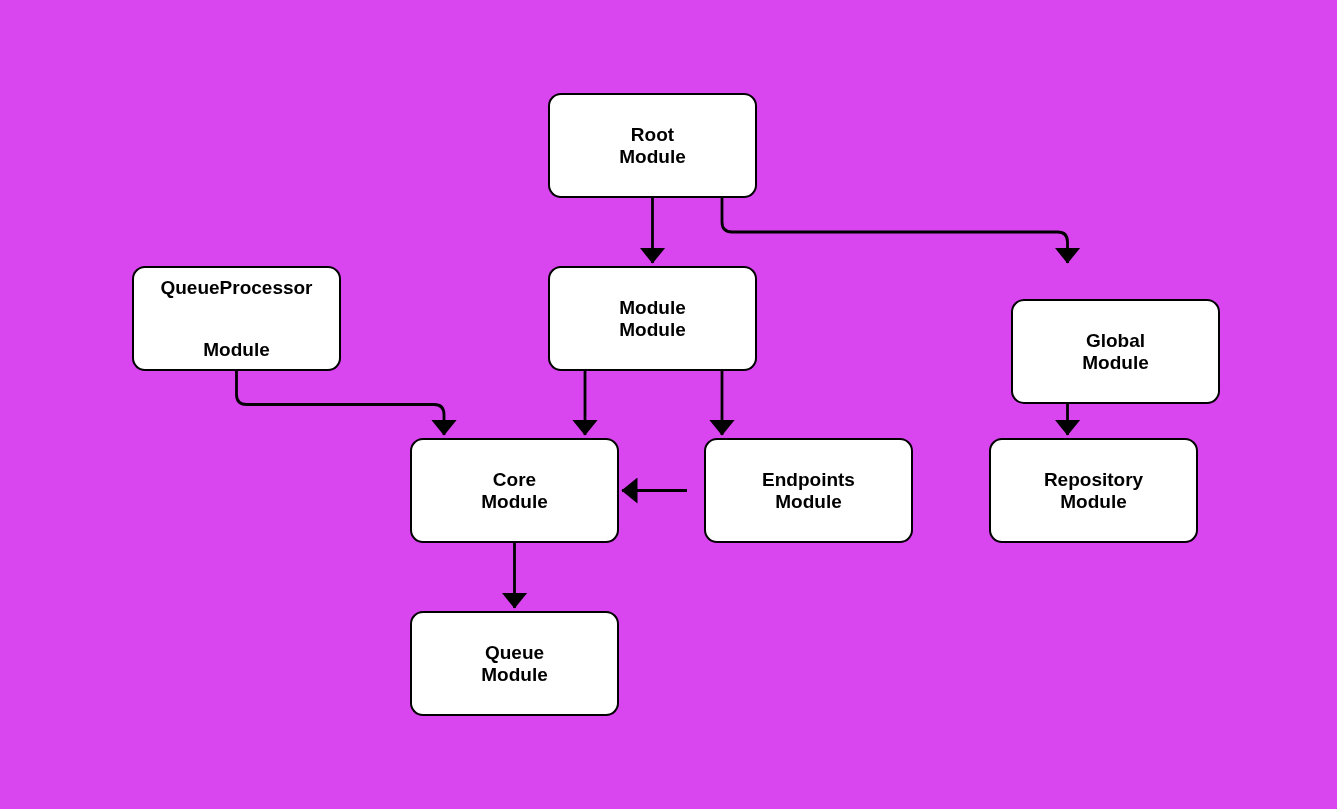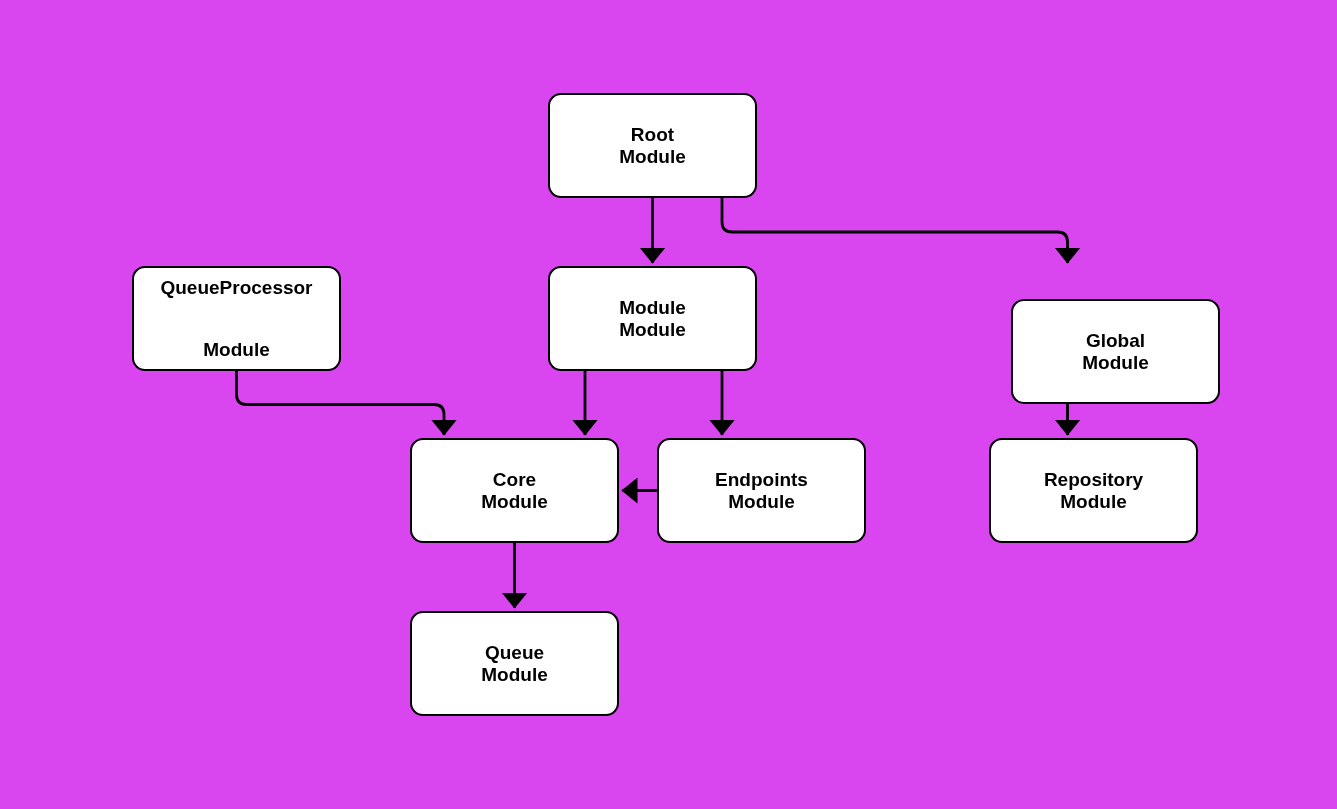--- a/index.html
+++ b/index.html
@@ -45,21 +45,21 @@
     font-weight: bold;
     line-height: 22px;
     white-space: nowrap;
   }
   
   .node-root          { left: 548px;  top: 93px;  }
   .node-queueprocessor{ left: 132px;  top: 266px; gap: 40px; }
   .node-server        { left: 548px;  top: 266px; }
   .node-global        { left: 1011px;  top: 266px; margin-top: 33px; }
   .node-core          { left: 410px;  top: 438px; }
-  .node-endpoints     { left: 657px;  top: 438px; align-items: center; }
+  .node-endpoints     { left: 704px;  top: 438px; align-items: center; }
   .node-repository    { left: 963px;  top: 438px; margin-left: 26px; }
   .node-queue         { left: 410px;  top: 611px; justify-content: center; }
 </style>
 </head>
 <body>
 
 <div class="canvas">
 
   <svg class="edge-layer" width="1337" height="809" viewBox="0 0 1337 809" xmlns="http://www.w3.org/2000/svg">
     <defs>

